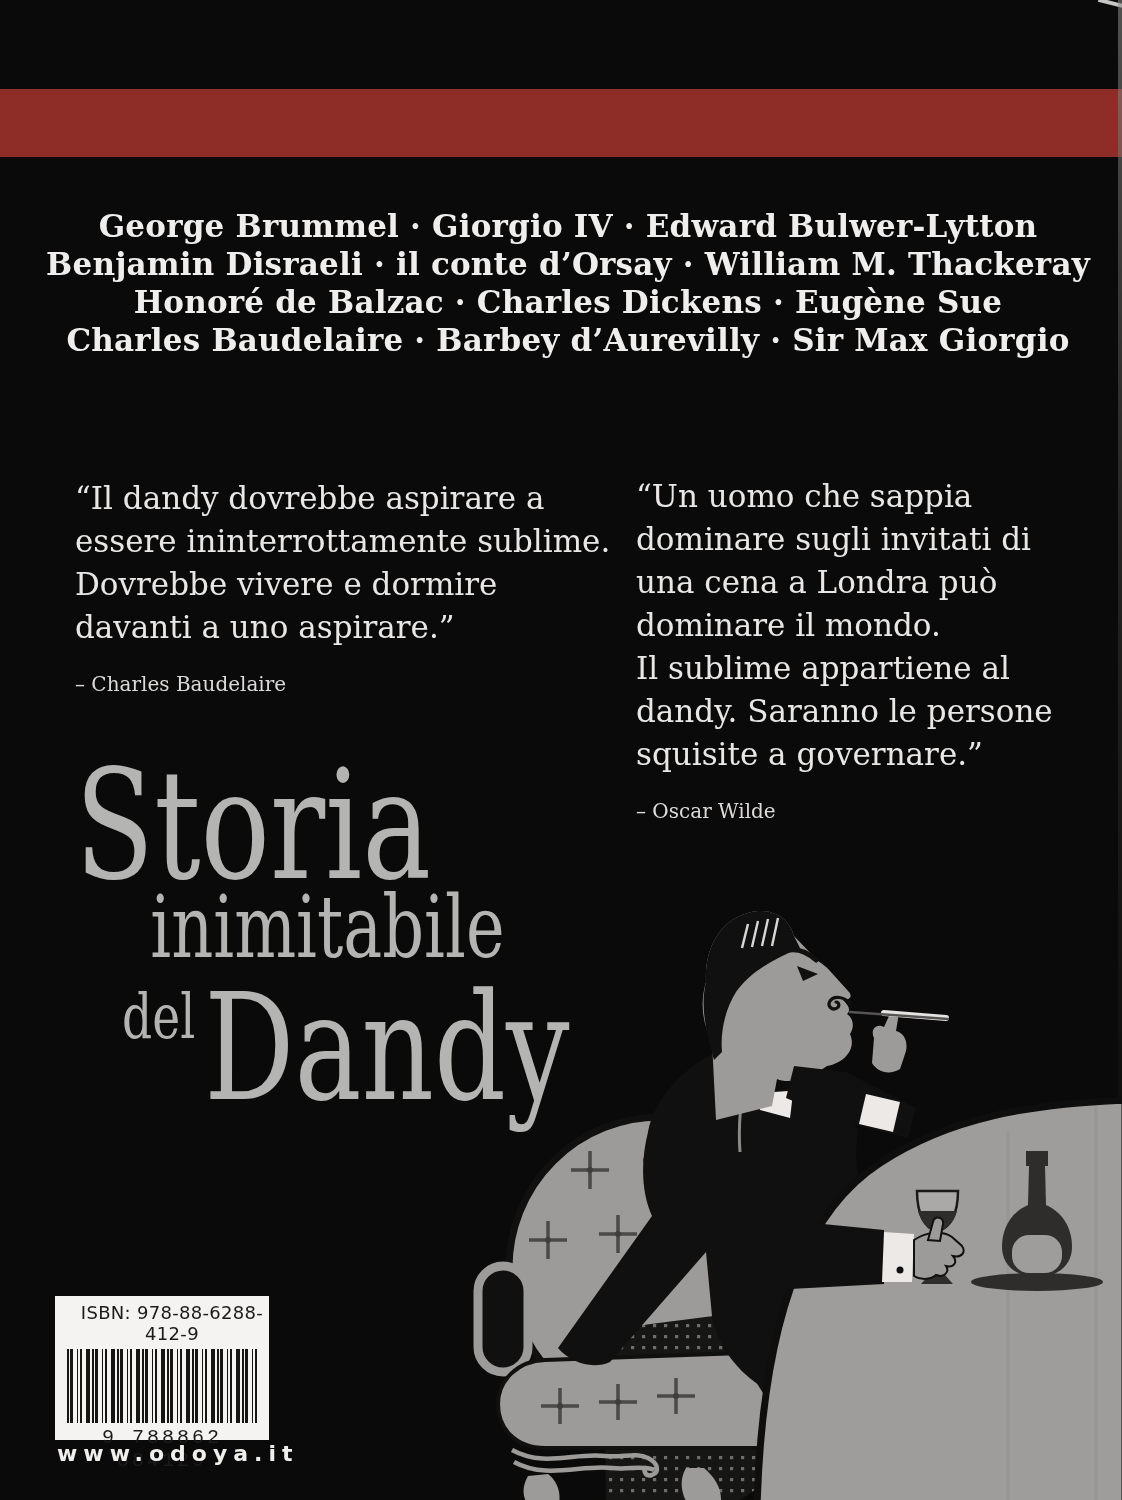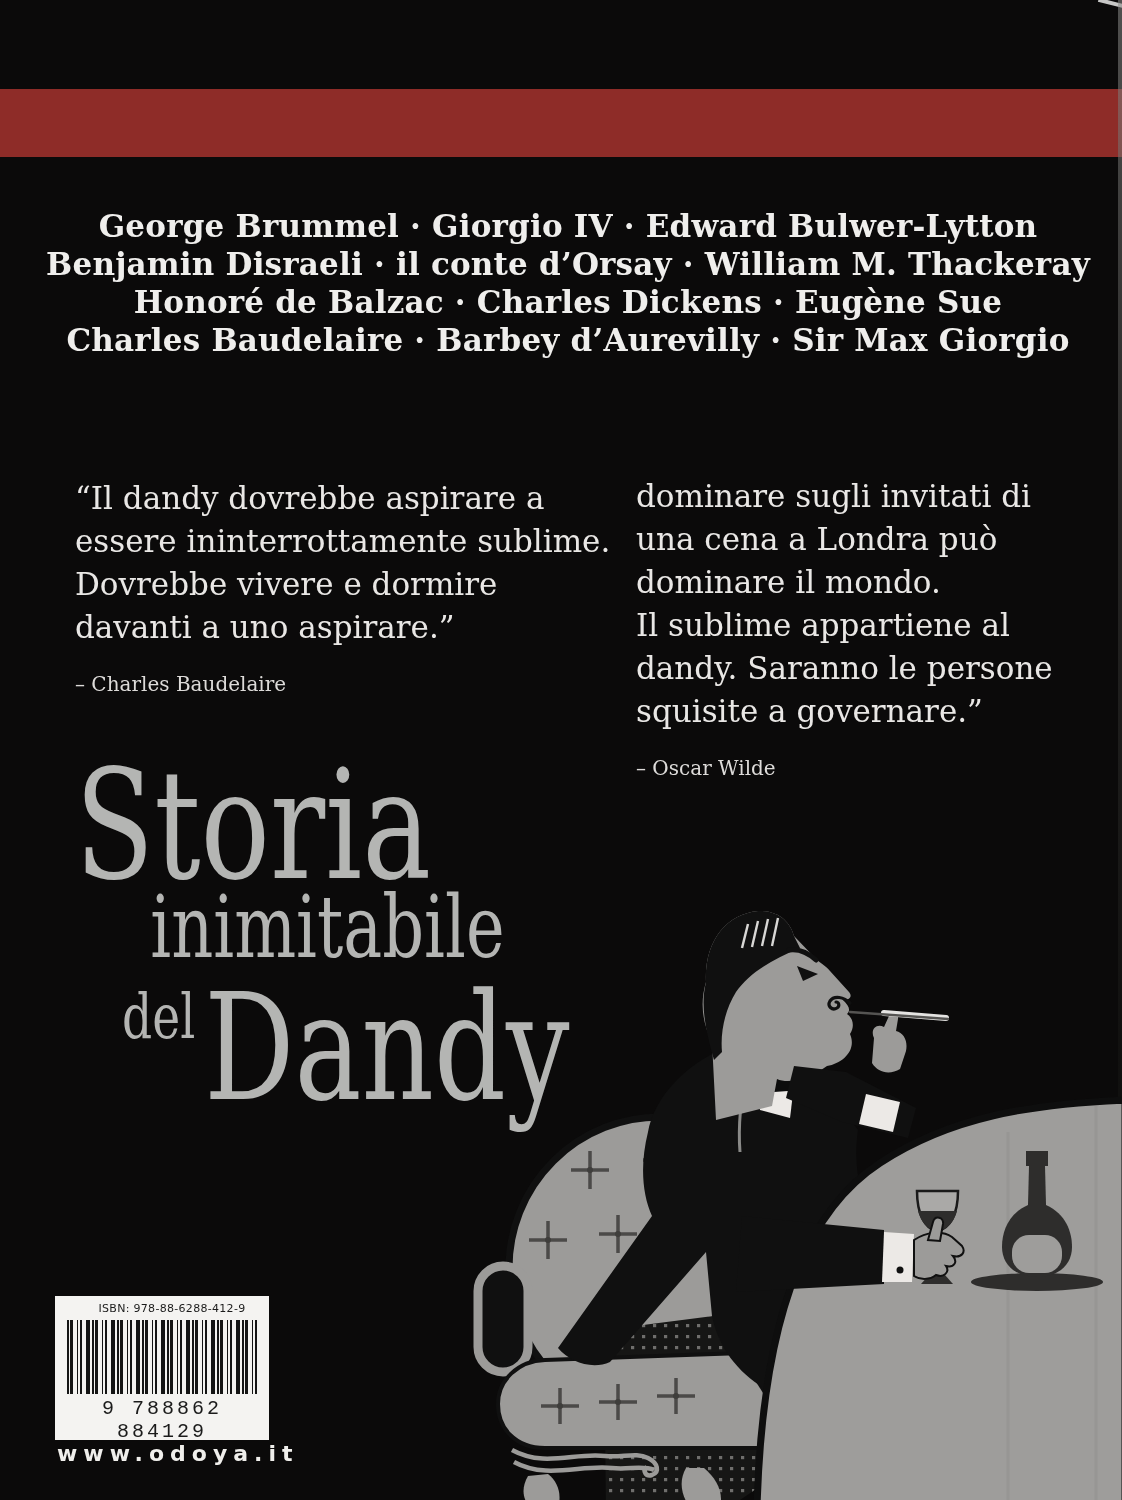--- a/index.html
+++ b/index.html
@@ -25,21 +25,21 @@
   
   #title-block{left:75px;top:750px;color:#b4b5b3;transform:scaleX(.76);transform-origin:0 0;}
   #title-line1{font-size:152px;line-height:152px;}
   #title-line2{font-size:86px;line-height:86px;margin-left:99px;margin-top:-18px;}
   #title-line3{display:flex;align-items:flex-start;margin-left:62px;margin-top:4px;}
   #title-del{font-size:62px;line-height:62px;margin-top:12px;margin-right:12px;}
   #title-dandy{font-size:148px;line-height:148px;}
   
   #barcode-box{left:55px;top:1296px;width:214px;height:144px;background:#f4f3f1;
     font-family:"DejaVu Sans","Liberation Sans",sans-serif;color:#1b1b1b;}
-  #isbn-text{text-align:center;font-size:11px;margin-top:6px;letter-spacing:.3px;padding-left:20px;}
+  #isbn-text{text-align:center;font-size:18px;margin-top:6px;letter-spacing:.3px;padding-left:20px;}
   #barcode-bars{margin:5px 12px 0 12px;height:74px;
     background:repeating-linear-gradient(90deg,
       #151515 0 2px,#f4f3f1 2px 3px,#151515 3px 6px,#f4f3f1 6px 10px,
       #151515 10px 11px,#f4f3f1 11px 13px,#151515 13px 15px,#f4f3f1 15px 19px,
       #151515 19px 23px,#f4f3f1 23px 25px);}
   #barcode-digits{text-align:center;font-family:Liberation Mono, monospace;
     font-size:20px;letter-spacing:3px;margin-top:3px;}
   #website{left:57px;top:1441px;font-family:"DejaVu Sans","Liberation Sans",sans-serif;
     font-weight:700;font-size:22px;letter-spacing:6px;color:#f0efec;}
   #illustration{left:420px;top:870px;}
@@ -62,20 +62,21 @@
 
   <div class="abs quote" id="quote-left">
     <div>“Il dandy dovrebbe aspirare a</div>
     <div>essere ininterrottamente sublime.</div>
     <div>Dovrebbe vivere e dormire</div>
     <div>davanti a uno aspirare.”</div>
     <div class="attribution">– Charles Baudelaire</div>
   </div>
 
   <div class="abs quote" id="quote-right">
+    <div>“Un uomo che sappia</div>
     <div>dominare sugli invitati di</div>
     <div>una cena a Londra può</div>
     <div>dominare il mondo.</div>
     <div>Il sublime appartiene al</div>
     <div>dandy. Saranno le persone</div>
     <div>squisite a governare.”</div>
     <div class="attribution">– Oscar Wilde</div>
   </div>
 
   <div class="abs" id="title-block">

